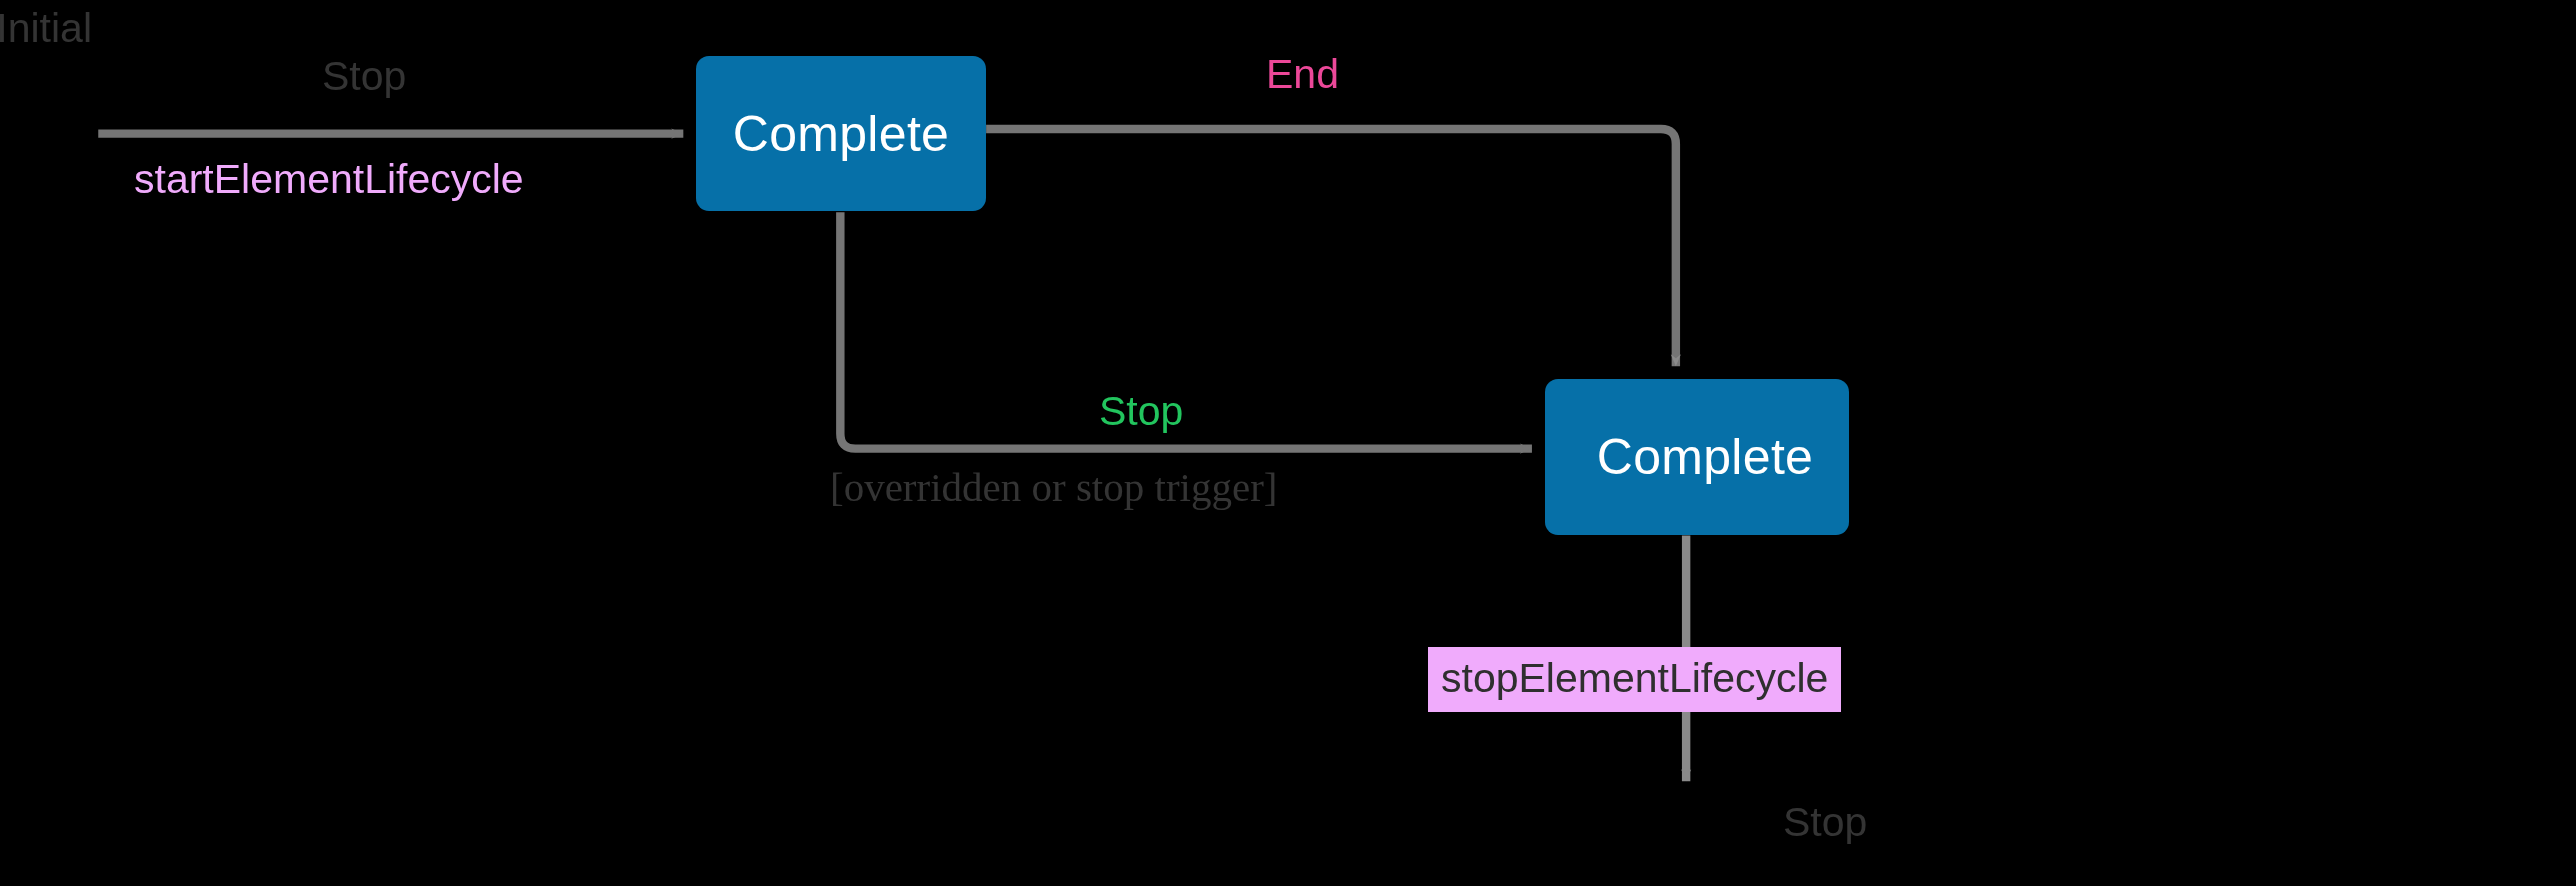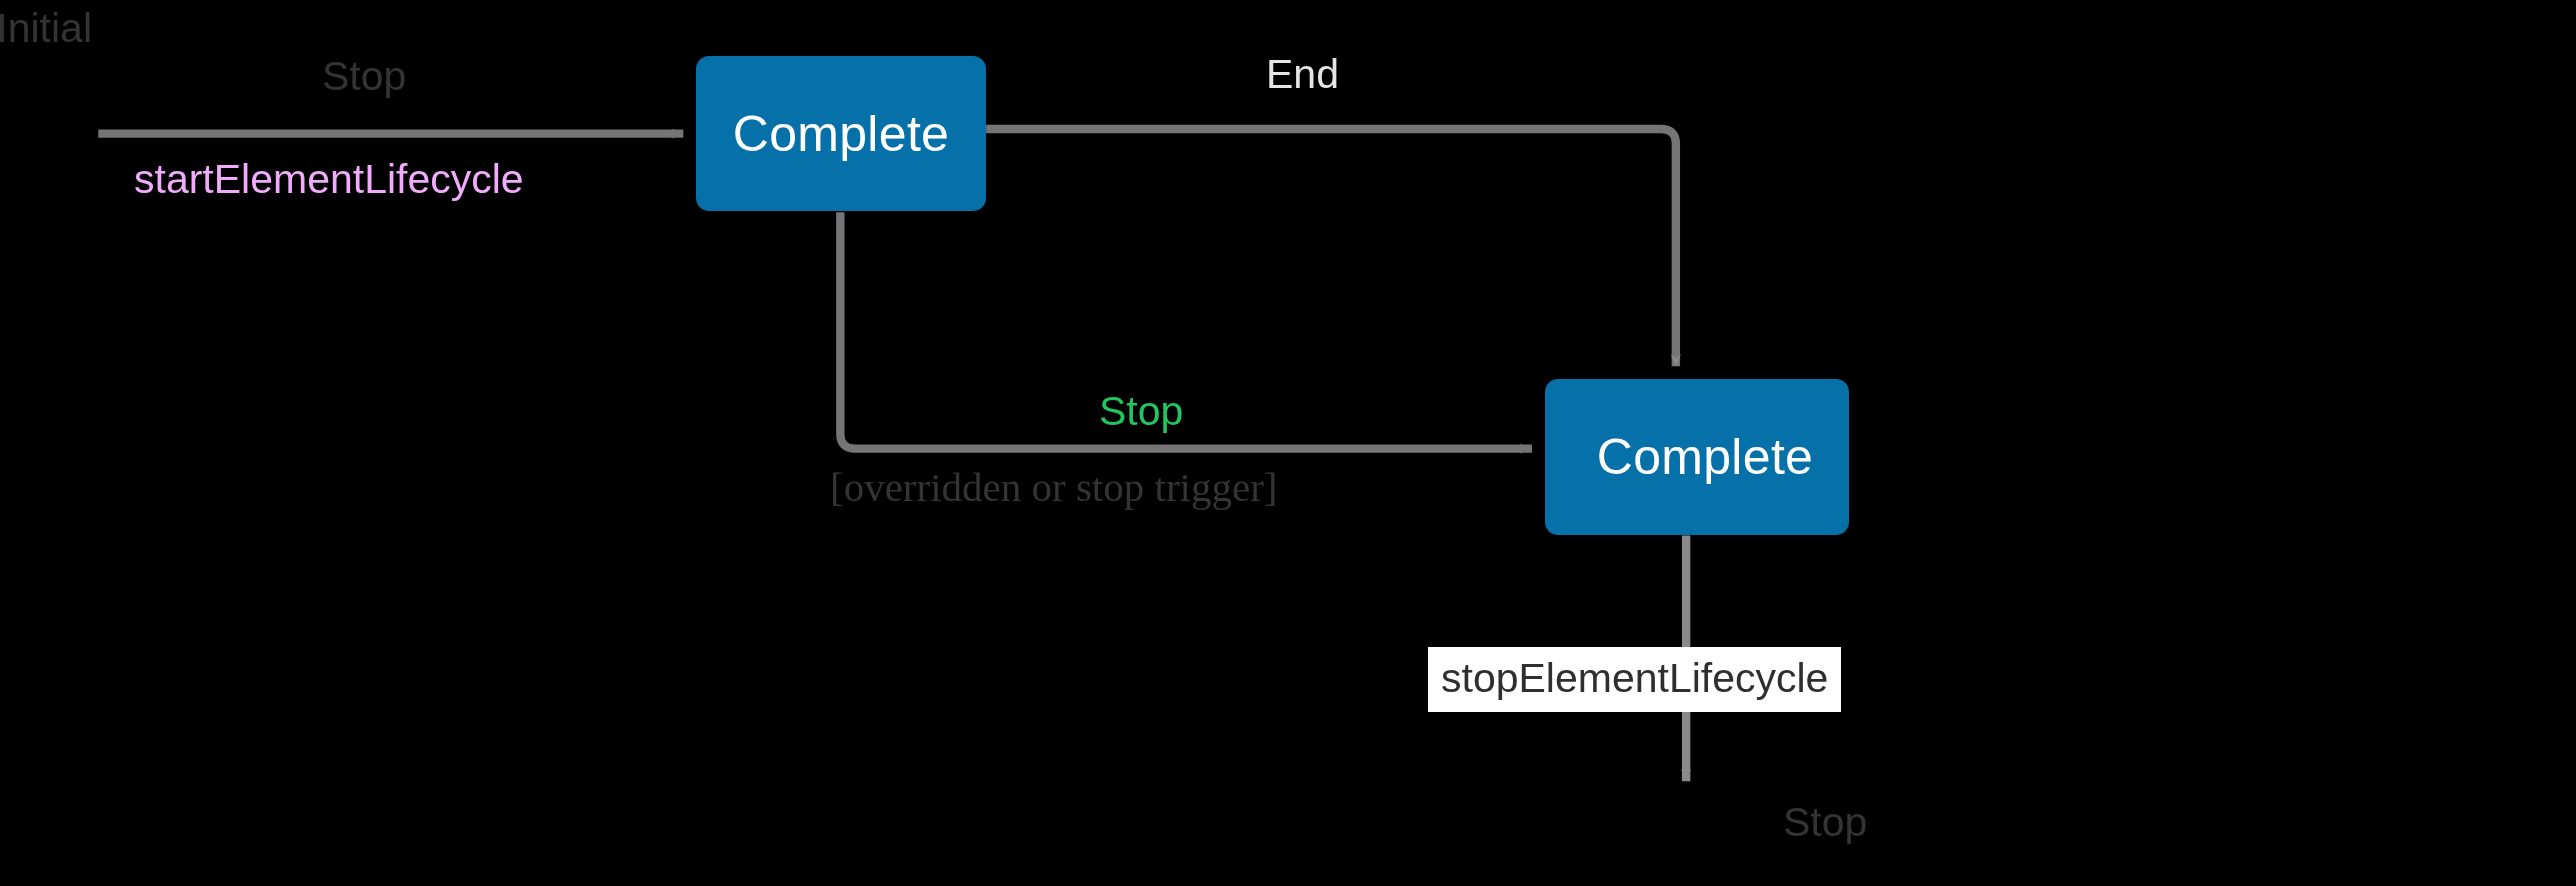--- a/index.html
+++ b/index.html
@@ -98,22 +98,22 @@
   </div>
 
   <div class="node" id="complete-node" style="background: rgb(6, 112, 168); color: rgb(255, 255, 255);">
     <span>Complete</span>
   </div>
 
   <div class="edge-label" id="label-start" style="color: rgb(52, 52, 52);">Stop</div>
 
   <div class="edge-label" id="label-start-action" style="color: #f0abfc;">startElementLifecycle</div>
 
-  <div class="edge-label" id="label-end" style="color: #e5e5e5;">End</div>
+  <div class="edge-label" id="label-end" style="color: #ec4899;">End</div>
 
   <div class="edge-label" id="label-stop" style="color: #22c55e; text-align: center;">Stop</div>
 
   <div class="edge-label" id="label-stop-guard" style="color: rgb(52, 52, 52);">[overridden or stop trigger]</div>
 
-  <div class="edge-label boxed" id="label-stop-action" style="color: rgb(47, 47, 47); background: #ffffff;">stopElementLifecycle</div>
+  <div class="edge-label boxed" id="label-stop-action" style="color: rgb(47, 47, 47); background: #f0abfc;">stopElementLifecycle</div>
 
 </div>
 
 
 </body></html>

